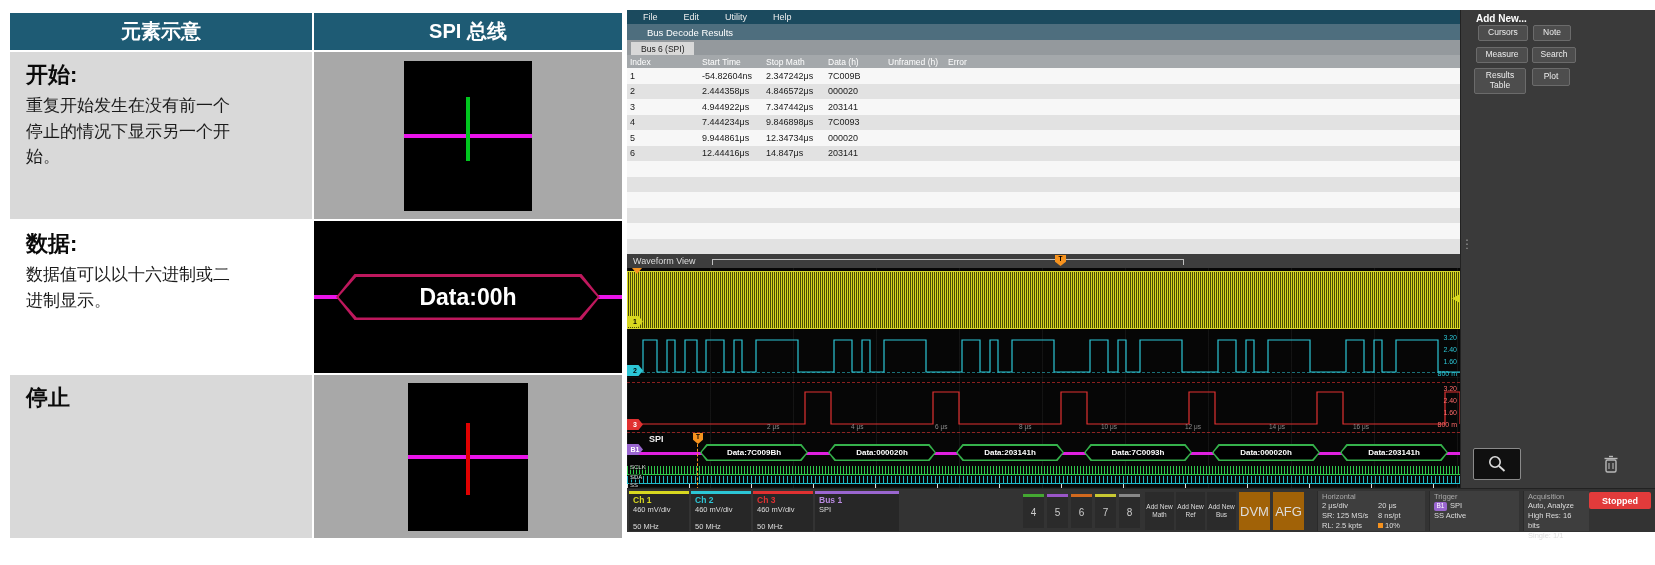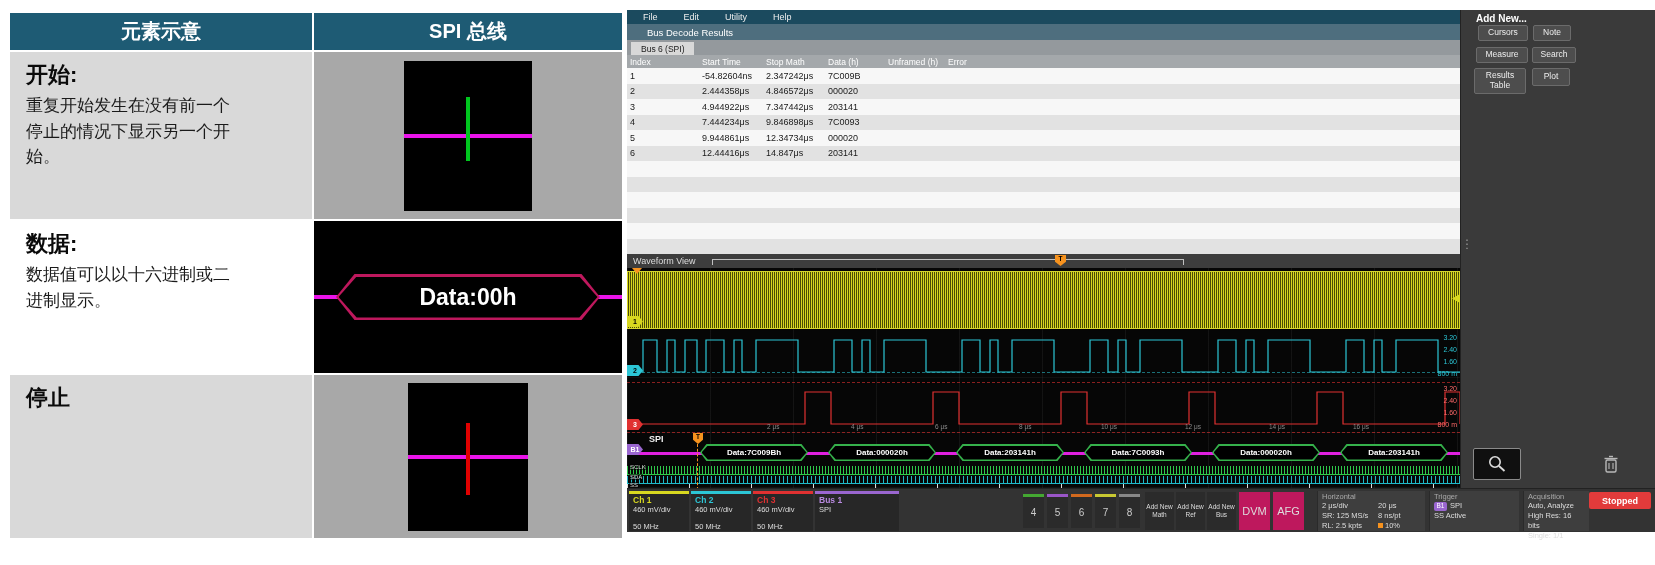--- a/index.html
+++ b/index.html
@@ -95,21 +95,21 @@
   
   .bbar{position:absolute;left:0;top:478px;width:1028px;height:44px;background:#333;border-top:1px solid #222;box-sizing:border-box}
   .chtile{position:absolute;top:2px;height:40px;background:#272727;border-top:3px solid var(--c);padding:1px 4px;box-sizing:border-box}
   .chname{font-size:8.5px;font-weight:bold;line-height:1.2}
   .chline{font-size:7.5px;color:#ddd;line-height:1.2}
   .bwline{margin-top:8px}
   .numtile{position:absolute;top:5px;width:21px;height:34px;background:#2b2b2b;border-top:3px solid var(--c);color:#ccc;font-size:10px;
     display:flex;align-items:center;justify-content:center;box-sizing:border-box}
   .addtile{position:absolute;top:3px;width:29px;height:38px;background:#2b2b2b;color:#ddd;font-size:6.5px;text-align:center;
     display:flex;align-items:center;justify-content:center;line-height:1.25;box-sizing:border-box;padding:1px}
-  .fntile{position:absolute;top:3px;width:31px;height:38px;background:#be185d;color:#ddd;font-size:11px;
+  .fntile{position:absolute;top:3px;width:31px;height:38px;background:#a16207;color:#ddd;font-size:13px;
     display:flex;align-items:center;justify-content:center;box-sizing:border-box}
   .panel{position:absolute;top:2px;height:40px;background:#3e3e3e;border-left:1px solid #2a2a2a;padding:1px 4px;box-sizing:border-box;color:#ddd}
   .panel-title{font-size:7.5px;color:#aaa;line-height:1.25}
   .prow{display:grid;grid-template-columns:56px auto;font-size:7.5px;line-height:1.3;white-space:nowrap}
   .posdot{display:inline-block;width:5px;height:5px;background:#f6921e;margin-right:2px}
   .b1badge{display:inline-flex;align-items:center;justify-content:center;background:#9a66d0;color:#fff;font-size:6.5px;
     width:13px;height:9px;border-radius:2px;margin-right:3px}
   .stopped{position:absolute;right:4px;top:3px;width:62px;height:17px;background:#e23b3b;color:#fff;font-weight:bold;font-size:9px;
     border-radius:2px;display:flex;align-items:center;justify-content:center}
 </style>

